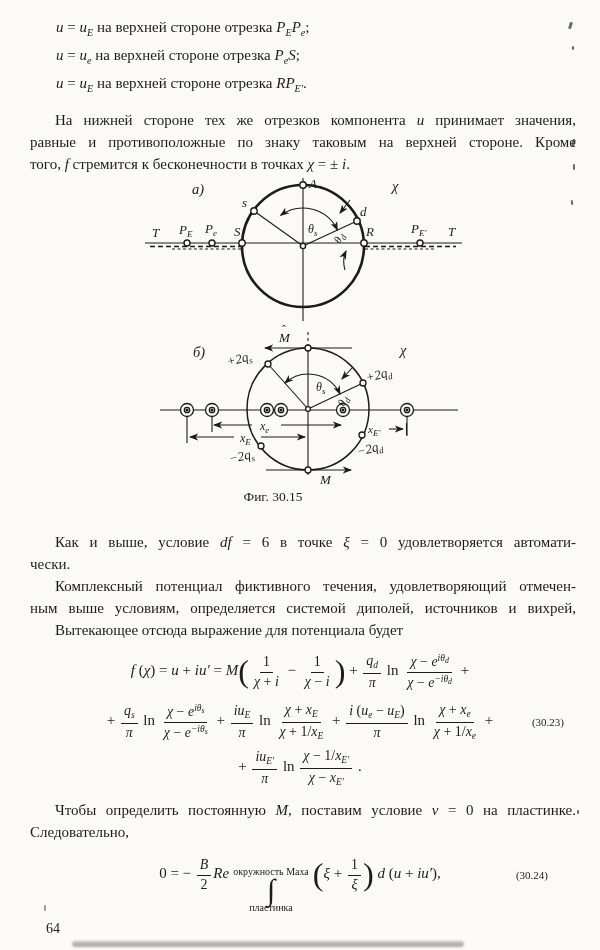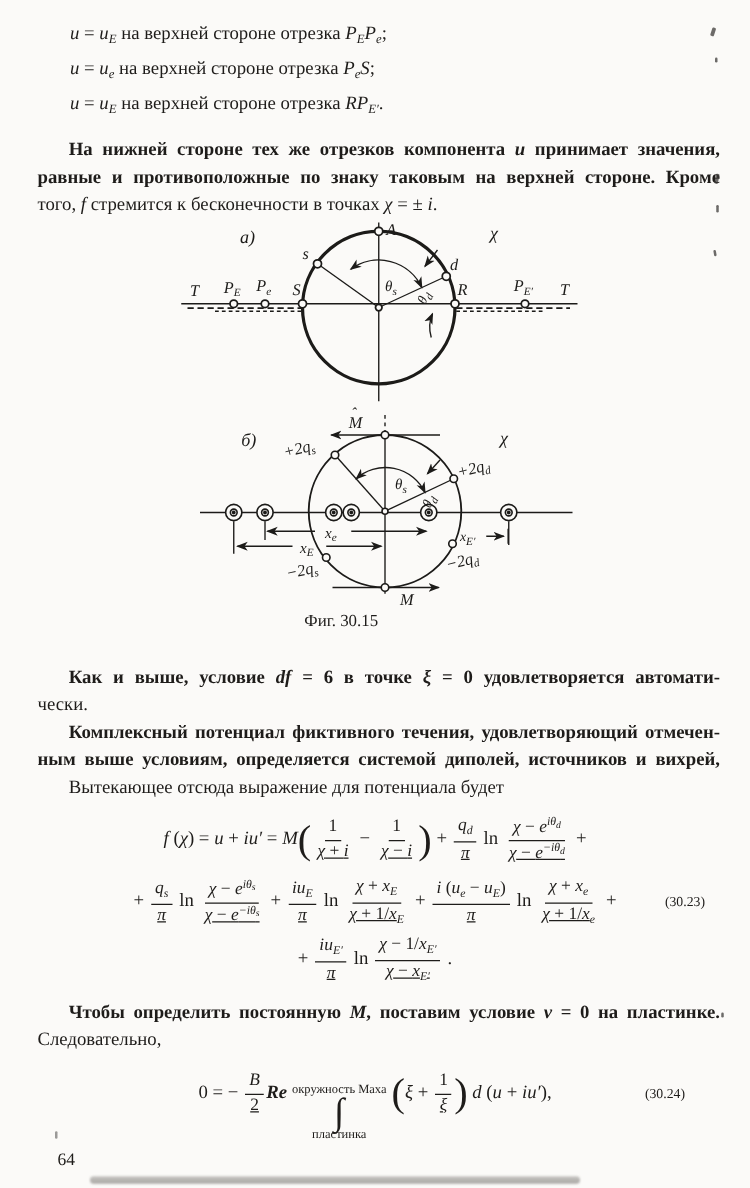--- a/index.html
+++ b/index.html
@@ -6,33 +6,33 @@
   body{width:600px;height:950px;position:relative;background:#fbfaf8;overflow:hidden;
        font-family:"Liberation Serif","DejaVu Serif",serif;color:#1e1c1a;}
   .abs{position:absolute;}
   
   .conditions{top:16px;left:56px;width:500px;font-size:15px;line-height:22.4px;}
   .para{font-size:15px;line-height:22px;width:546px;left:30px;}
   .p1{top:109px;}
   .pmid{top:531px;}
   .p5{top:799px;}
   .pline{display:block;}
-  .jfull{text-align:justify;text-align-last:justify;font-weight:bold;}
+  .jfull{text-align:justify;text-align-last:justify;}
   .ind{text-indent:25px;}
   
   .mi{font-style:italic;}
-  .mbi{font-style:italic;font-weight:bold;}
+  .mbi{font-style:italic;font-weight:normal;}
   .mr{font-style:normal;}
   .msub{font-style:italic;font-size:68%;vertical-align:-0.35em;letter-spacing:0;}
   .msup{font-style:italic;font-size:68%;vertical-align:0.55em;}
   .msup .msub{font-size:82%;vertical-align:-0.28em;}
   .frac{display:inline-flex;flex-direction:column;align-items:center;vertical-align:middle;
         margin:0 2px;line-height:1.15;font-size:93%;}
   .frac .num{padding:0 3px 1px;border-bottom:1.2px solid #1e1c1a;text-align:center;}
-  .frac .den{padding:1px 3px 0;text-align:left;text-decoration:underline;}
+  .frac .den{padding:1px 3px 0;text-align:left;}
   .mbig{font-size:215%;font-weight:300;vertical-align:middle;line-height:0;position:relative;top:-1px;}
   .igr{display:inline-flex;flex-direction:column;align-items:center;vertical-align:middle;
        line-height:1;margin:0 4px;}
   .igr .ia{font-size:10px;margin-bottom:-1px;white-space:nowrap;margin-top:30px;}
   .igr .is{font-size:30px;line-height:0.9;}
   .igr .ib{font-size:10px;margin-top:0px;white-space:nowrap;}
   .eqrow{position:absolute;left:0;right:0;display:flex;justify-content:center;align-items:center;
          white-space:nowrap;font-size:15px;}
   .eq23a{top:649px;height:46px;}
   .eq23b{top:699px;height:46px;}

